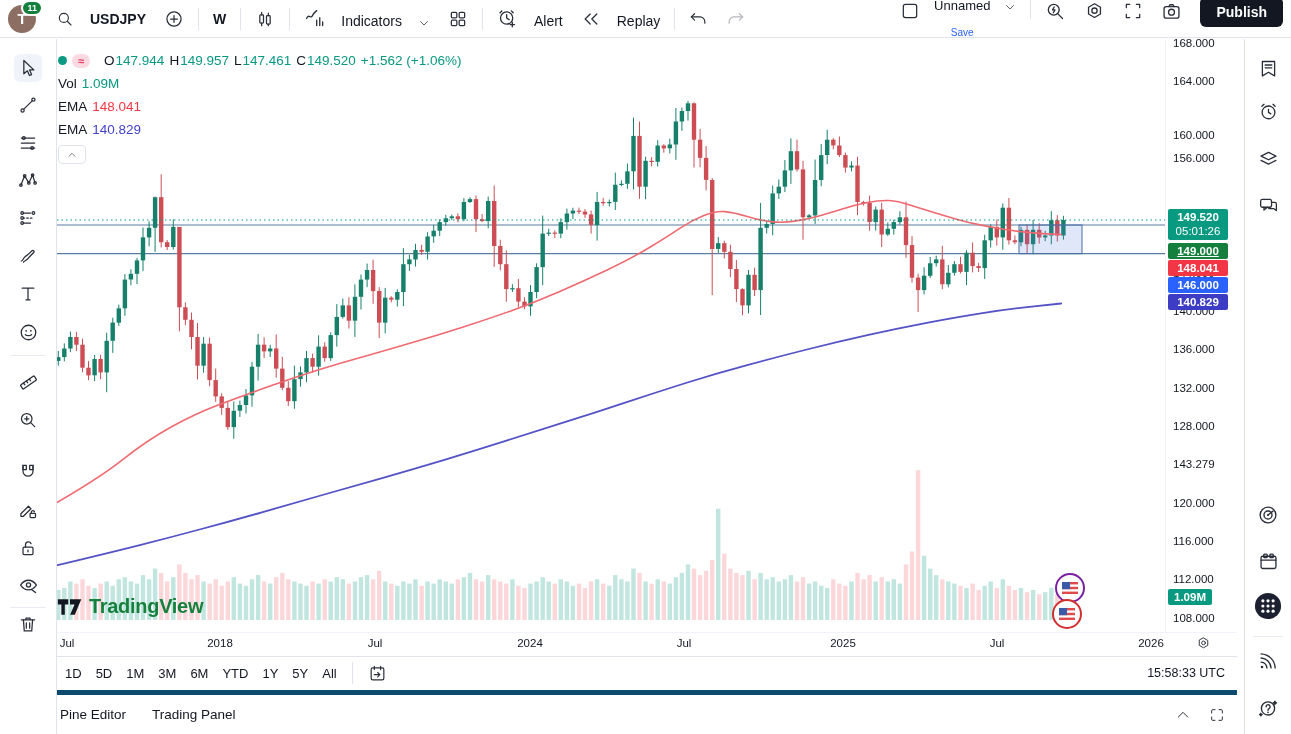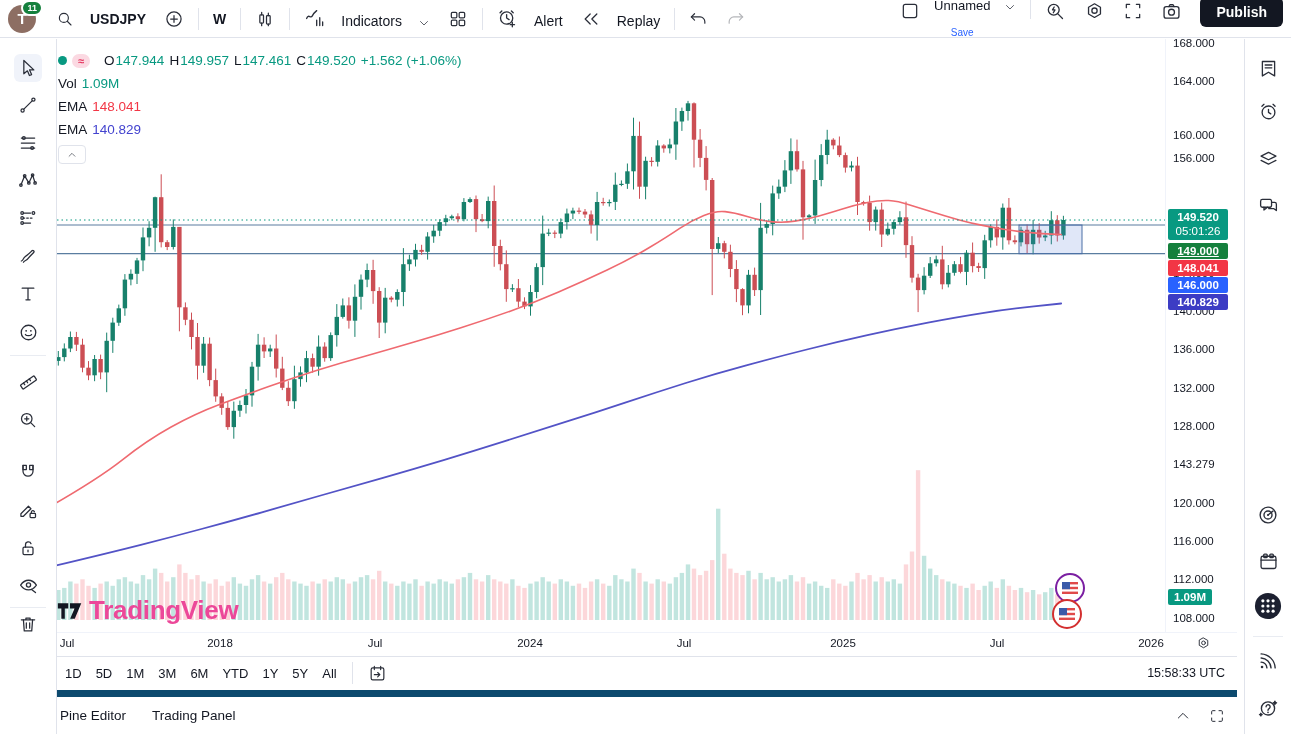--- a/index.html
+++ b/index.html
@@ -38,30 +38,30 @@
   .tag.voltag{width:44px;font-weight:700;}
   
   .legend{position:absolute;left:10px;top:10px;z-index:6;font-size:13.5px;}
   .legrow{display:flex;align-items:center;gap:5px;height:23px;}
   .dotg{width:9px;height:9px;border-radius:50%;background:#089981;}
   .pinkb{background:#fbd9e2;color:#e5365f;font-size:11px;font-weight:700;border-radius:7px;padding:0 6px;height:14px;line-height:14px;}
   .gv{color:#089981;} .rv{color:#f23645;} .bv{color:#4343cf;}
   .mut{color:#131722;}
   .collapse{width:26px;height:17px;border:1px solid #e0e3eb;border-radius:4px;display:flex;align-items:center;justify-content:center;margin-top:4px;cursor:pointer;background:#fff;}
   .logo{position:absolute;left:9px;top:556px;display:flex;align-items:center;gap:6px;z-index:5;}
-  .logo .txt{font-size:26px;font-weight:700;color:#ec4899;letter-spacing:-.3px;}
+  .logo .txt{font-size:20px;font-weight:700;color:#15803d;letter-spacing:-.3px;}
   .flag{position:absolute;width:26px;height:26px;border-radius:50%;background:#fff;display:flex;align-items:center;justify-content:center;z-index:6;}
   
   .timerow{position:absolute;left:0;top:593px;width:1189px;height:24px;border-top:1px solid #f0f3fa;background:#fff;}
   .tlabel{position:absolute;top:4px;transform:translateX(-50%);font-size:11.5px;color:#131722;}
   .axgear{position:absolute;left:1148px;top:3px;cursor:pointer;}
   .intervalrow{position:absolute;left:0;top:617px;width:1189px;height:33px;border-top:1px solid #e0e3eb;background:#fff;display:flex;align-items:center;padding:0 10px;box-sizing:border-box;}
   .ibtn{font-size:13px;padding:4px 7px;border-radius:5px;cursor:pointer;color:#131722;}
   .clock{margin-left:auto;font-size:12.5px;padding-right:2px;cursor:pointer;}
-  .pinerow{position:absolute;left:0;top:651px;width:1189px;height:44px;border-top:7px solid #0c4a6e;background:#fff;display:flex;align-items:center;padding:0 12px;box-sizing:border-box;gap:26px;}
+  .pinerow{position:absolute;left:0;top:651px;width:1189px;height:44px;border-top:5px solid #0c4a6e;background:#fff;display:flex;align-items:center;padding:0 12px;box-sizing:border-box;gap:26px;}
   .pbtn{font-size:13.5px;cursor:pointer;}
   .pr-icons{margin-left:auto;display:flex;gap:18px;align-items:center;}
 </style>
 </head>
 <body>
 <div class="app">
 
   <header class="topbar">
     <div class="avatar">
       <div class="disc">T</div>

